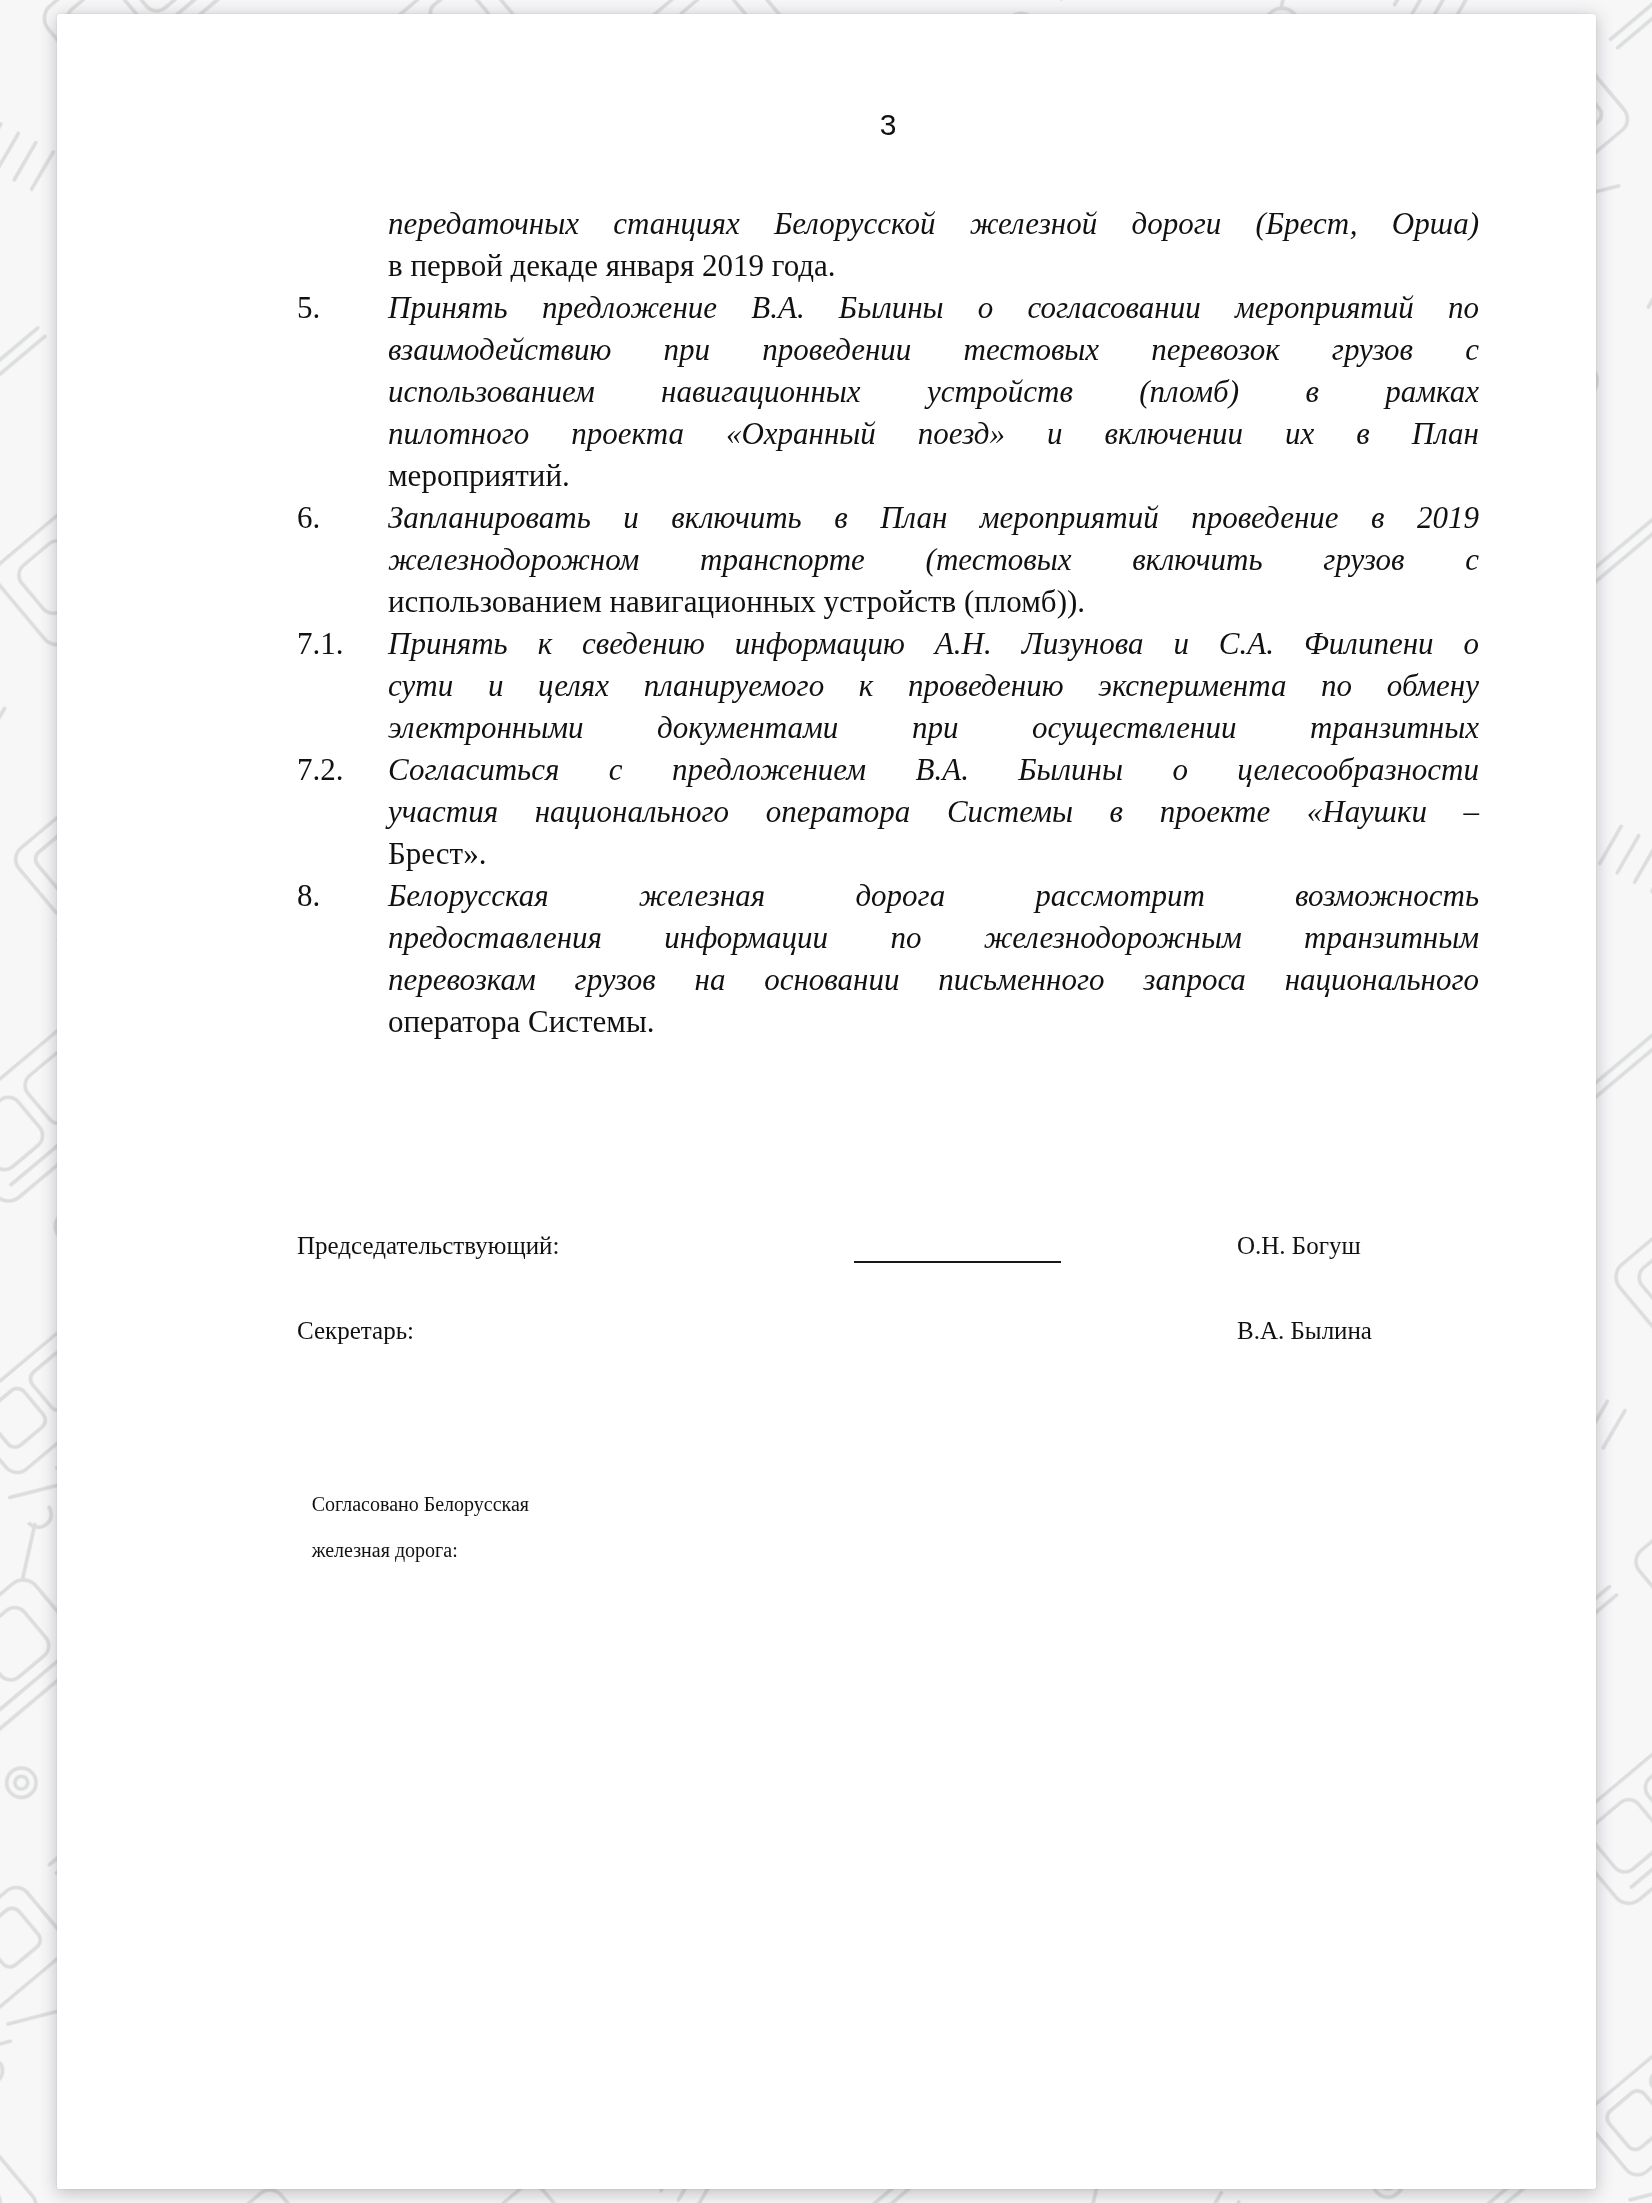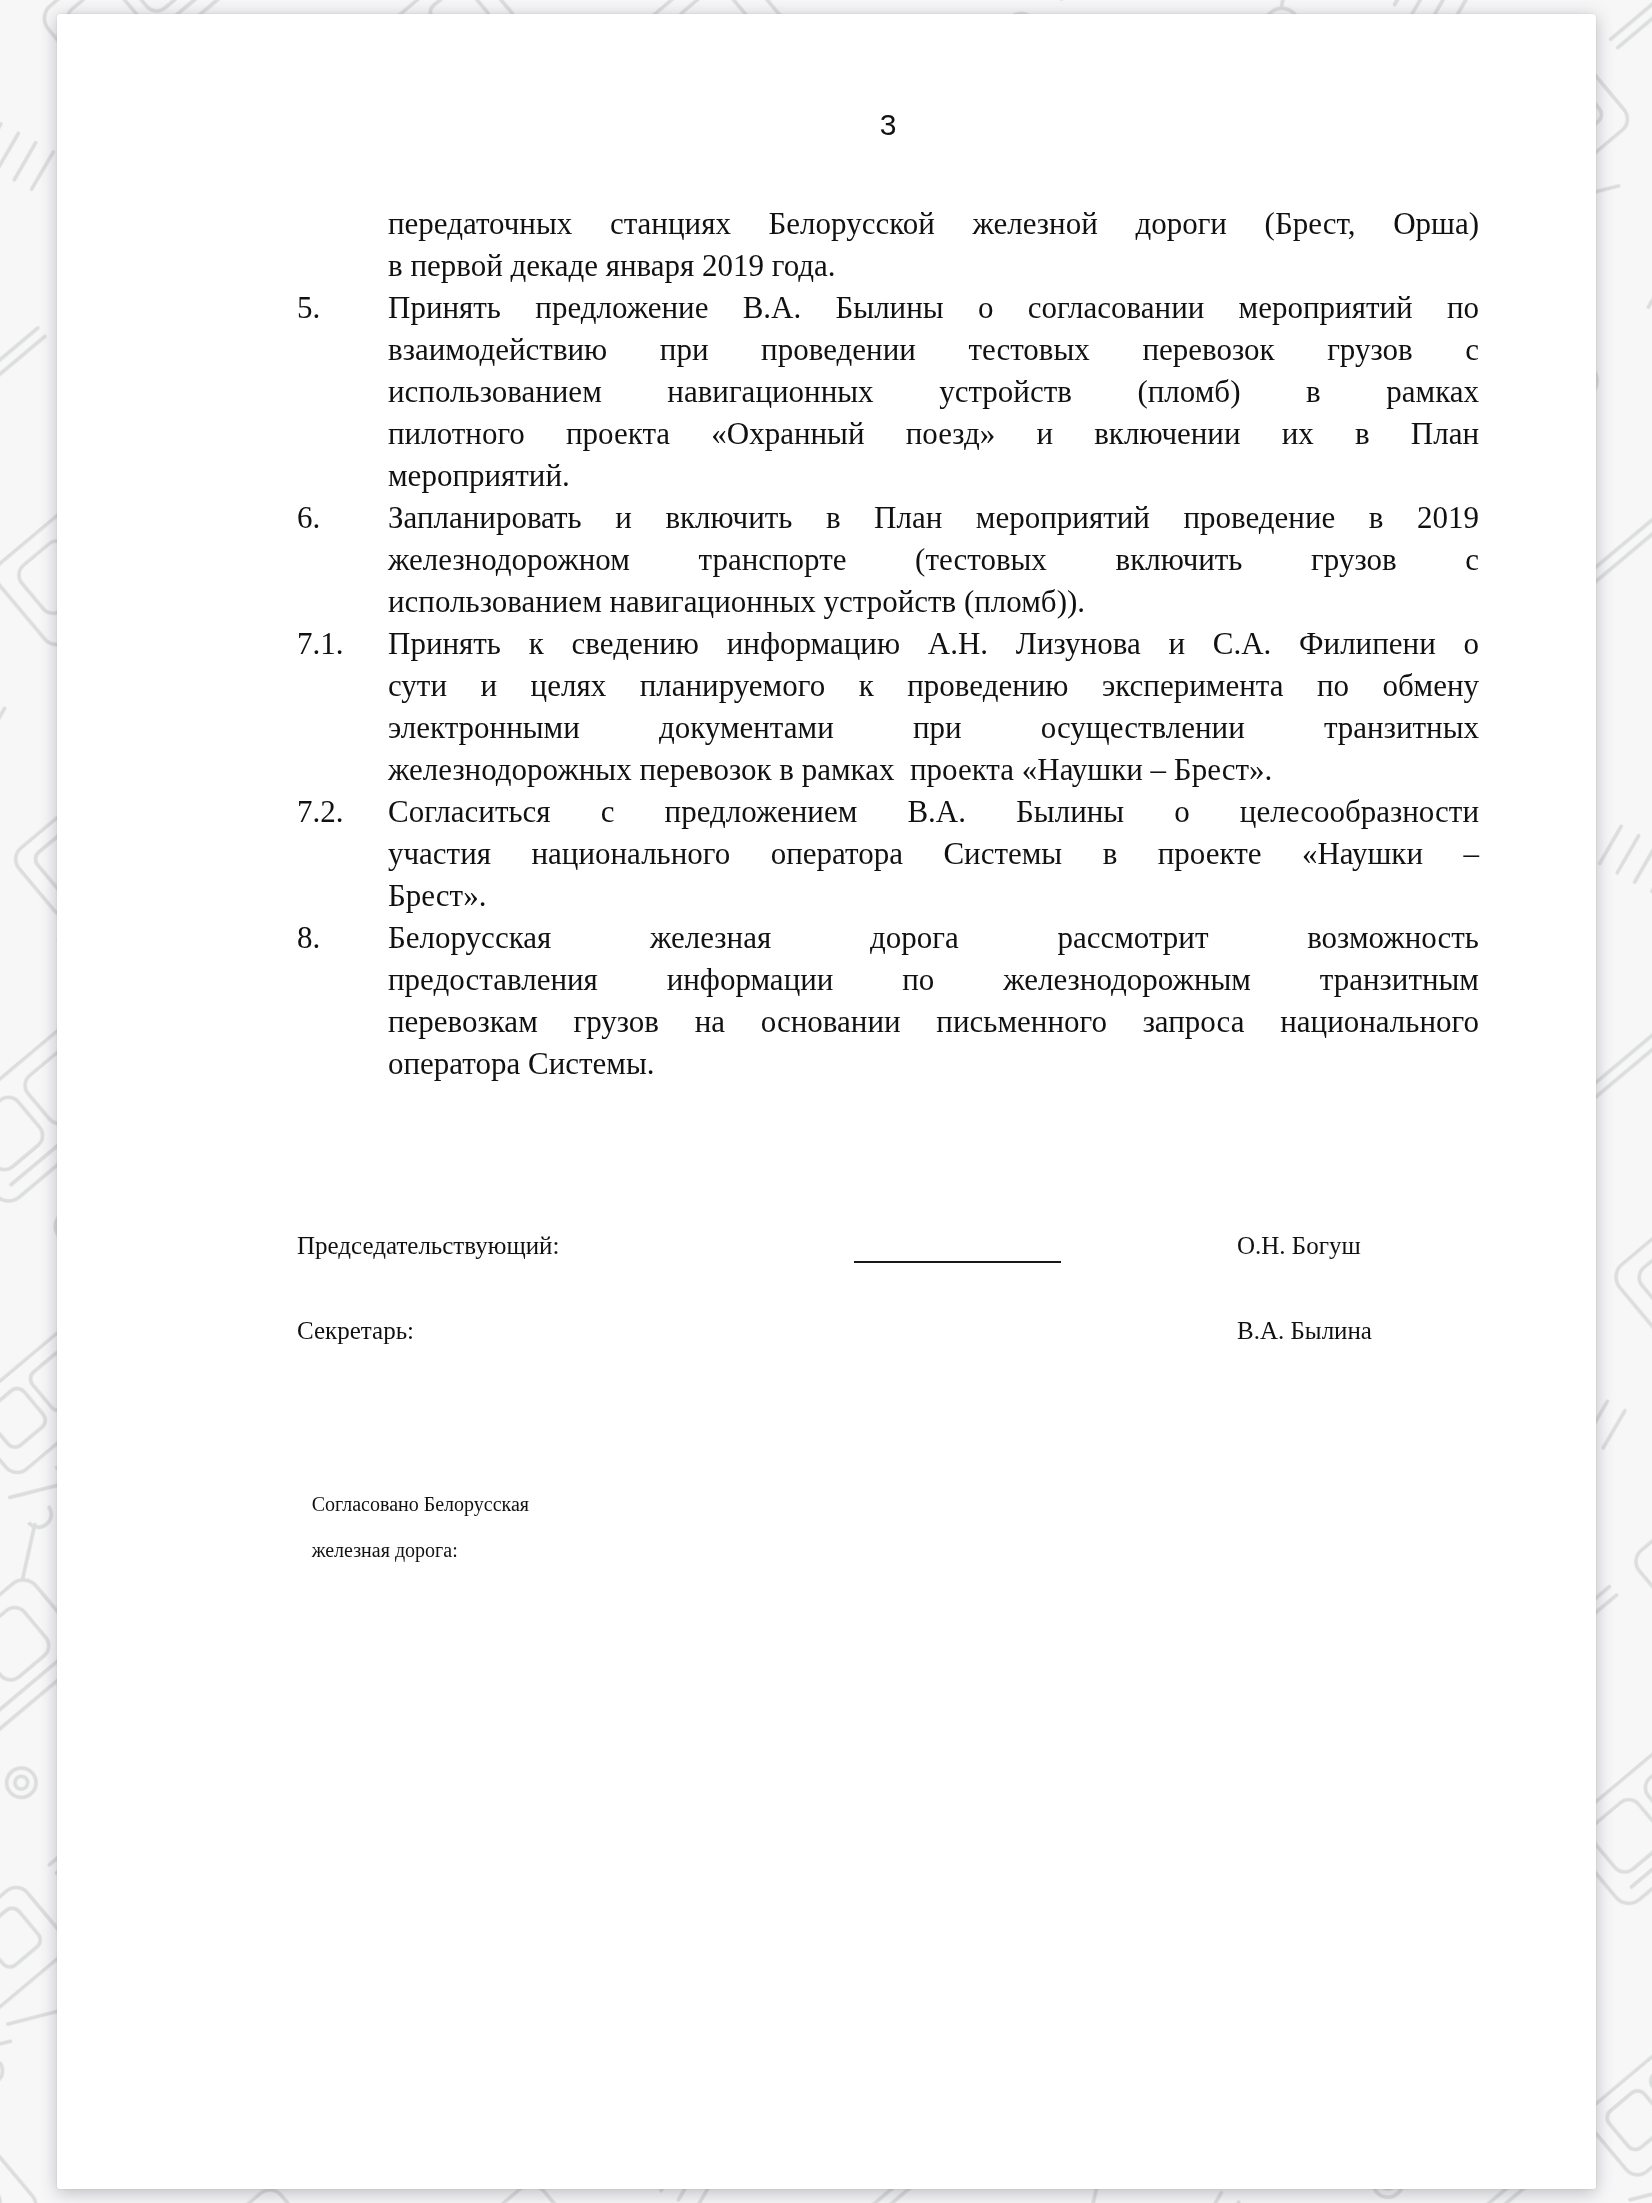--- a/index.html
+++ b/index.html
@@ -17,21 +17,21 @@
   .content{position:absolute;left:240px;top:0;width:1182px;height:100%;}
   .page-number{
     position:absolute;top:92px;left:0;width:100%;text-align:center;
     font-family:"Liberation Sans",sans-serif;font-size:30px;line-height:37px;
   }
   .body-list{position:absolute;top:189px;left:0;width:100%;}
   .item{display:flex;}
   .num{flex:0 0 91px;font-size:31px;line-height:42px;}
   .lines{flex:1 1 auto;min-width:0;}
   .ln{font-size:31px;line-height:42px;text-align:justify;}
-  .ln.j{text-align-last:justify;}
+  .ln.j{text-align-last:justify;font-style:italic;}
   .sig-row{position:absolute;left:0;width:100%;height:46px;font-size:25px;line-height:40px;}
   .sig-chair{top:1212px;}
   .sig-secretary{top:1297px;}
   .sig-label{position:absolute;left:0;top:0;}
   .sig-line{position:absolute;left:557px;top:35px;width:207px;border-top:2.8px solid #181818;}
   .sig-name{position:absolute;left:940px;top:0;}
   .approval{position:absolute;left:14.7px;top:1467px;font-size:20px;line-height:46px;}
 </style>
 </head>
 <body>
@@ -104,21 +104,20 @@
               <div class="ln j">железнодорожном транспорте (тестовых включить грузов с</div>
               <div class="ln">использованием навигационных устройств (пломб)).</div>
             </div>
           </div>
           <div class="item">
             <div class="num">7.1.</div>
             <div class="lines">
               <div class="ln j">Принять к сведению информацию А.Н. Лизунова и С.А. Филипени о</div>
               <div class="ln j">сути и целях планируемого к проведению эксперимента по обмену</div>
               <div class="ln j">электронными документами при осуществлении транзитных</div>
-              <div class="ln">железнодорожных перевозок в рамках&nbsp; проекта «Наушки – Брест».</div>
             </div>
           </div>
           <div class="item">
             <div class="num">7.2.</div>
             <div class="lines">
               <div class="ln j">Согласиться с предложением В.А. Былины о целесообразности</div>
               <div class="ln j">участия национального оператора Системы в проекте «Наушки –</div>
               <div class="ln">Брест».</div>
             </div>
           </div>

